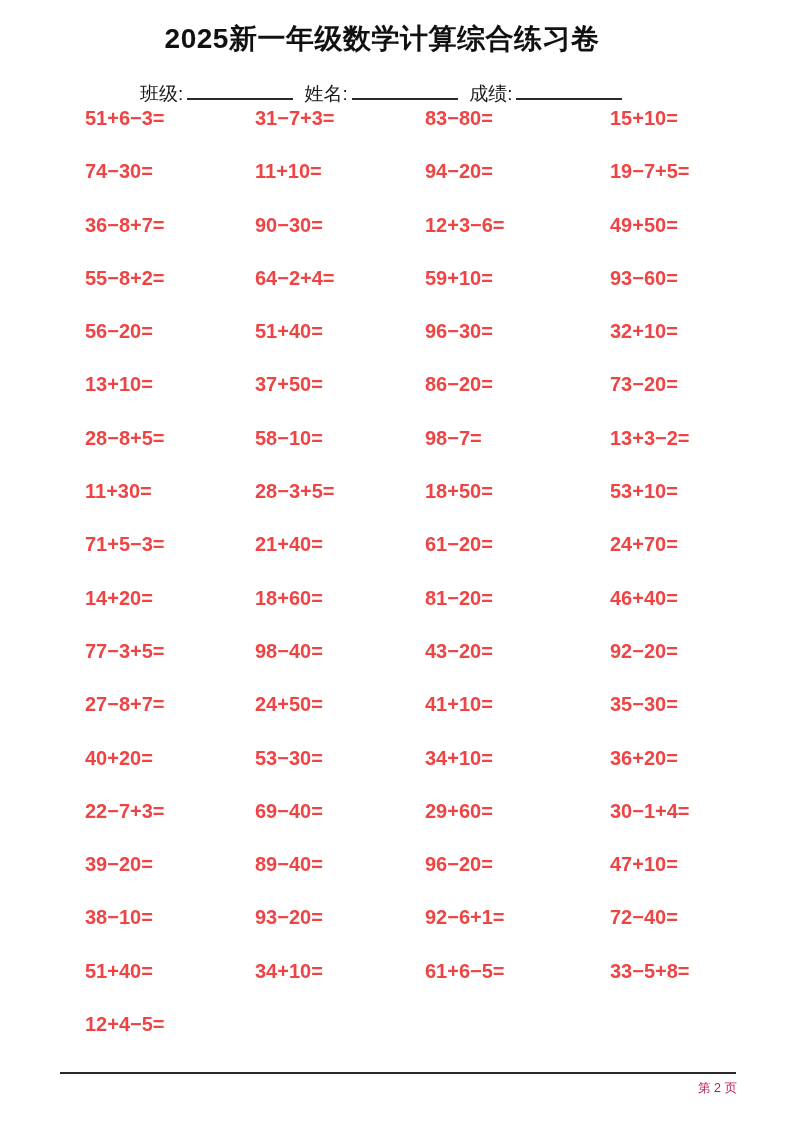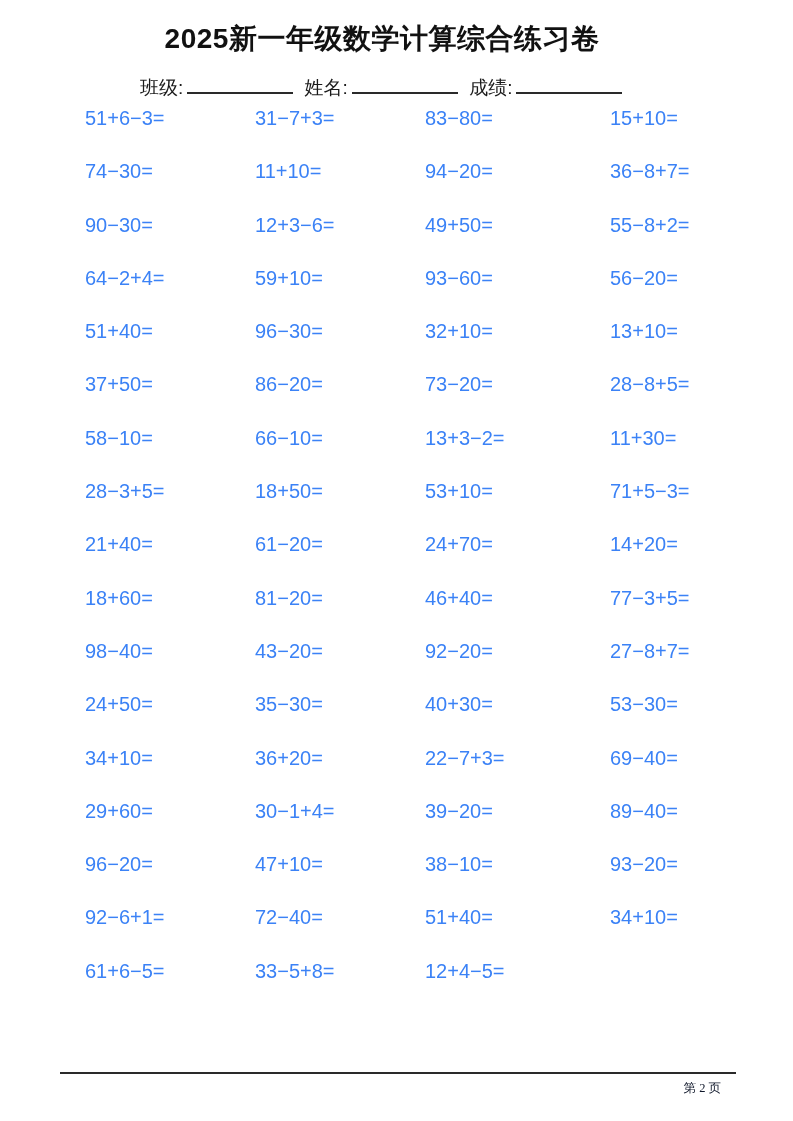--- a/index.html
+++ b/index.html
@@ -21,21 +21,21 @@
     left: 0;
     width: 764px;
     text-align: center;
     font-size: 28px;
     font-weight: 700;
     letter-spacing: 0.5px;
     color: #111111;
   }
   .header-line {
     position: absolute;
-    top: 73px;
+    top: 79px;
     left: 140px;
     font-size: 19px;
     white-space: nowrap;
     color: #1a1a1a;
   }
   .header-line .label {
     display: inline-block;
   }
   .blank-line {
     display: inline-block;
@@ -47,41 +47,41 @@
   }
   .problem-grid {
     position: absolute;
     top: 106px;
     left: 85px;
     display: grid;
     grid-template-columns: 170px 170px 185px 160px;
     grid-auto-rows: 53.3px;
     font-size: 20px;
     line-height: 24px;
-    color: #3b82f6;
+    color: #ef4444;
+    font-weight: bold;
   }
   .cell {
     text-align: left;
     white-space: nowrap;
   }
   .footer-rule {
     position: absolute;
     top: 1072px;
     left: 60px;
     width: 676px;
     border-top: 2px solid #2a2a2a;
     height: 0;
   }
   .footer-text {
     position: absolute;
     top: 1080px;
-    right: 72px;
+    right: 56px;
     font-size: 12.5px;
-    color: #0f172a;
-    font-family: Liberation Serif, serif;
+    color: #be185d;
   }
 </style>
 </head>
 <body>
 
 <div class="title">2025新一年级数学计算综合练习卷</div>
 
 <div class="header-line">
   <span class="label">班级:</span><span class="blank-line"></span>
   <span class="label">姓名:</span><span class="blank-line"></span>
@@ -89,60 +89,62 @@
 </div>
 
 <div class="problem-grid">
   <div class="cell">51+6−3=</div>
   <div class="cell">31−7+3=</div>
   <div class="cell">83−80=</div>
   <div class="cell">15+10=</div>
   <div class="cell">74−30=</div>
   <div class="cell">11+10=</div>
   <div class="cell">94−20=</div>
+  <div class="cell">19−7+5=</div>
   <div class="cell">36−8+7=</div>
   <div class="cell">90−30=</div>
   <div class="cell">12+3−6=</div>
   <div class="cell">49+50=</div>
   <div class="cell">55−8+2=</div>
   <div class="cell">64−2+4=</div>
   <div class="cell">59+10=</div>
   <div class="cell">93−60=</div>
   <div class="cell">56−20=</div>
   <div class="cell">51+40=</div>
   <div class="cell">96−30=</div>
   <div class="cell">32+10=</div>
   <div class="cell">13+10=</div>
   <div class="cell">37+50=</div>
   <div class="cell">86−20=</div>
   <div class="cell">73−20=</div>
   <div class="cell">28−8+5=</div>
   <div class="cell">58−10=</div>
-  <div class="cell">66−10=</div>
+  <div class="cell">98−7=</div>
   <div class="cell">13+3−2=</div>
   <div class="cell">11+30=</div>
   <div class="cell">28−3+5=</div>
   <div class="cell">18+50=</div>
   <div class="cell">53+10=</div>
   <div class="cell">71+5−3=</div>
   <div class="cell">21+40=</div>
   <div class="cell">61−20=</div>
   <div class="cell">24+70=</div>
   <div class="cell">14+20=</div>
   <div class="cell">18+60=</div>
   <div class="cell">81−20=</div>
   <div class="cell">46+40=</div>
   <div class="cell">77−3+5=</div>
   <div class="cell">98−40=</div>
   <div class="cell">43−20=</div>
   <div class="cell">92−20=</div>
   <div class="cell">27−8+7=</div>
   <div class="cell">24+50=</div>
+  <div class="cell">41+10=</div>
   <div class="cell">35−30=</div>
-  <div class="cell">40+30=</div>
+  <div class="cell">40+20=</div>
   <div class="cell">53−30=</div>
   <div class="cell">34+10=</div>
   <div class="cell">36+20=</div>
   <div class="cell">22−7+3=</div>
   <div class="cell">69−40=</div>
   <div class="cell">29+60=</div>
   <div class="cell">30−1+4=</div>
   <div class="cell">39−20=</div>
   <div class="cell">89−40=</div>
   <div class="cell">96−20=</div>

